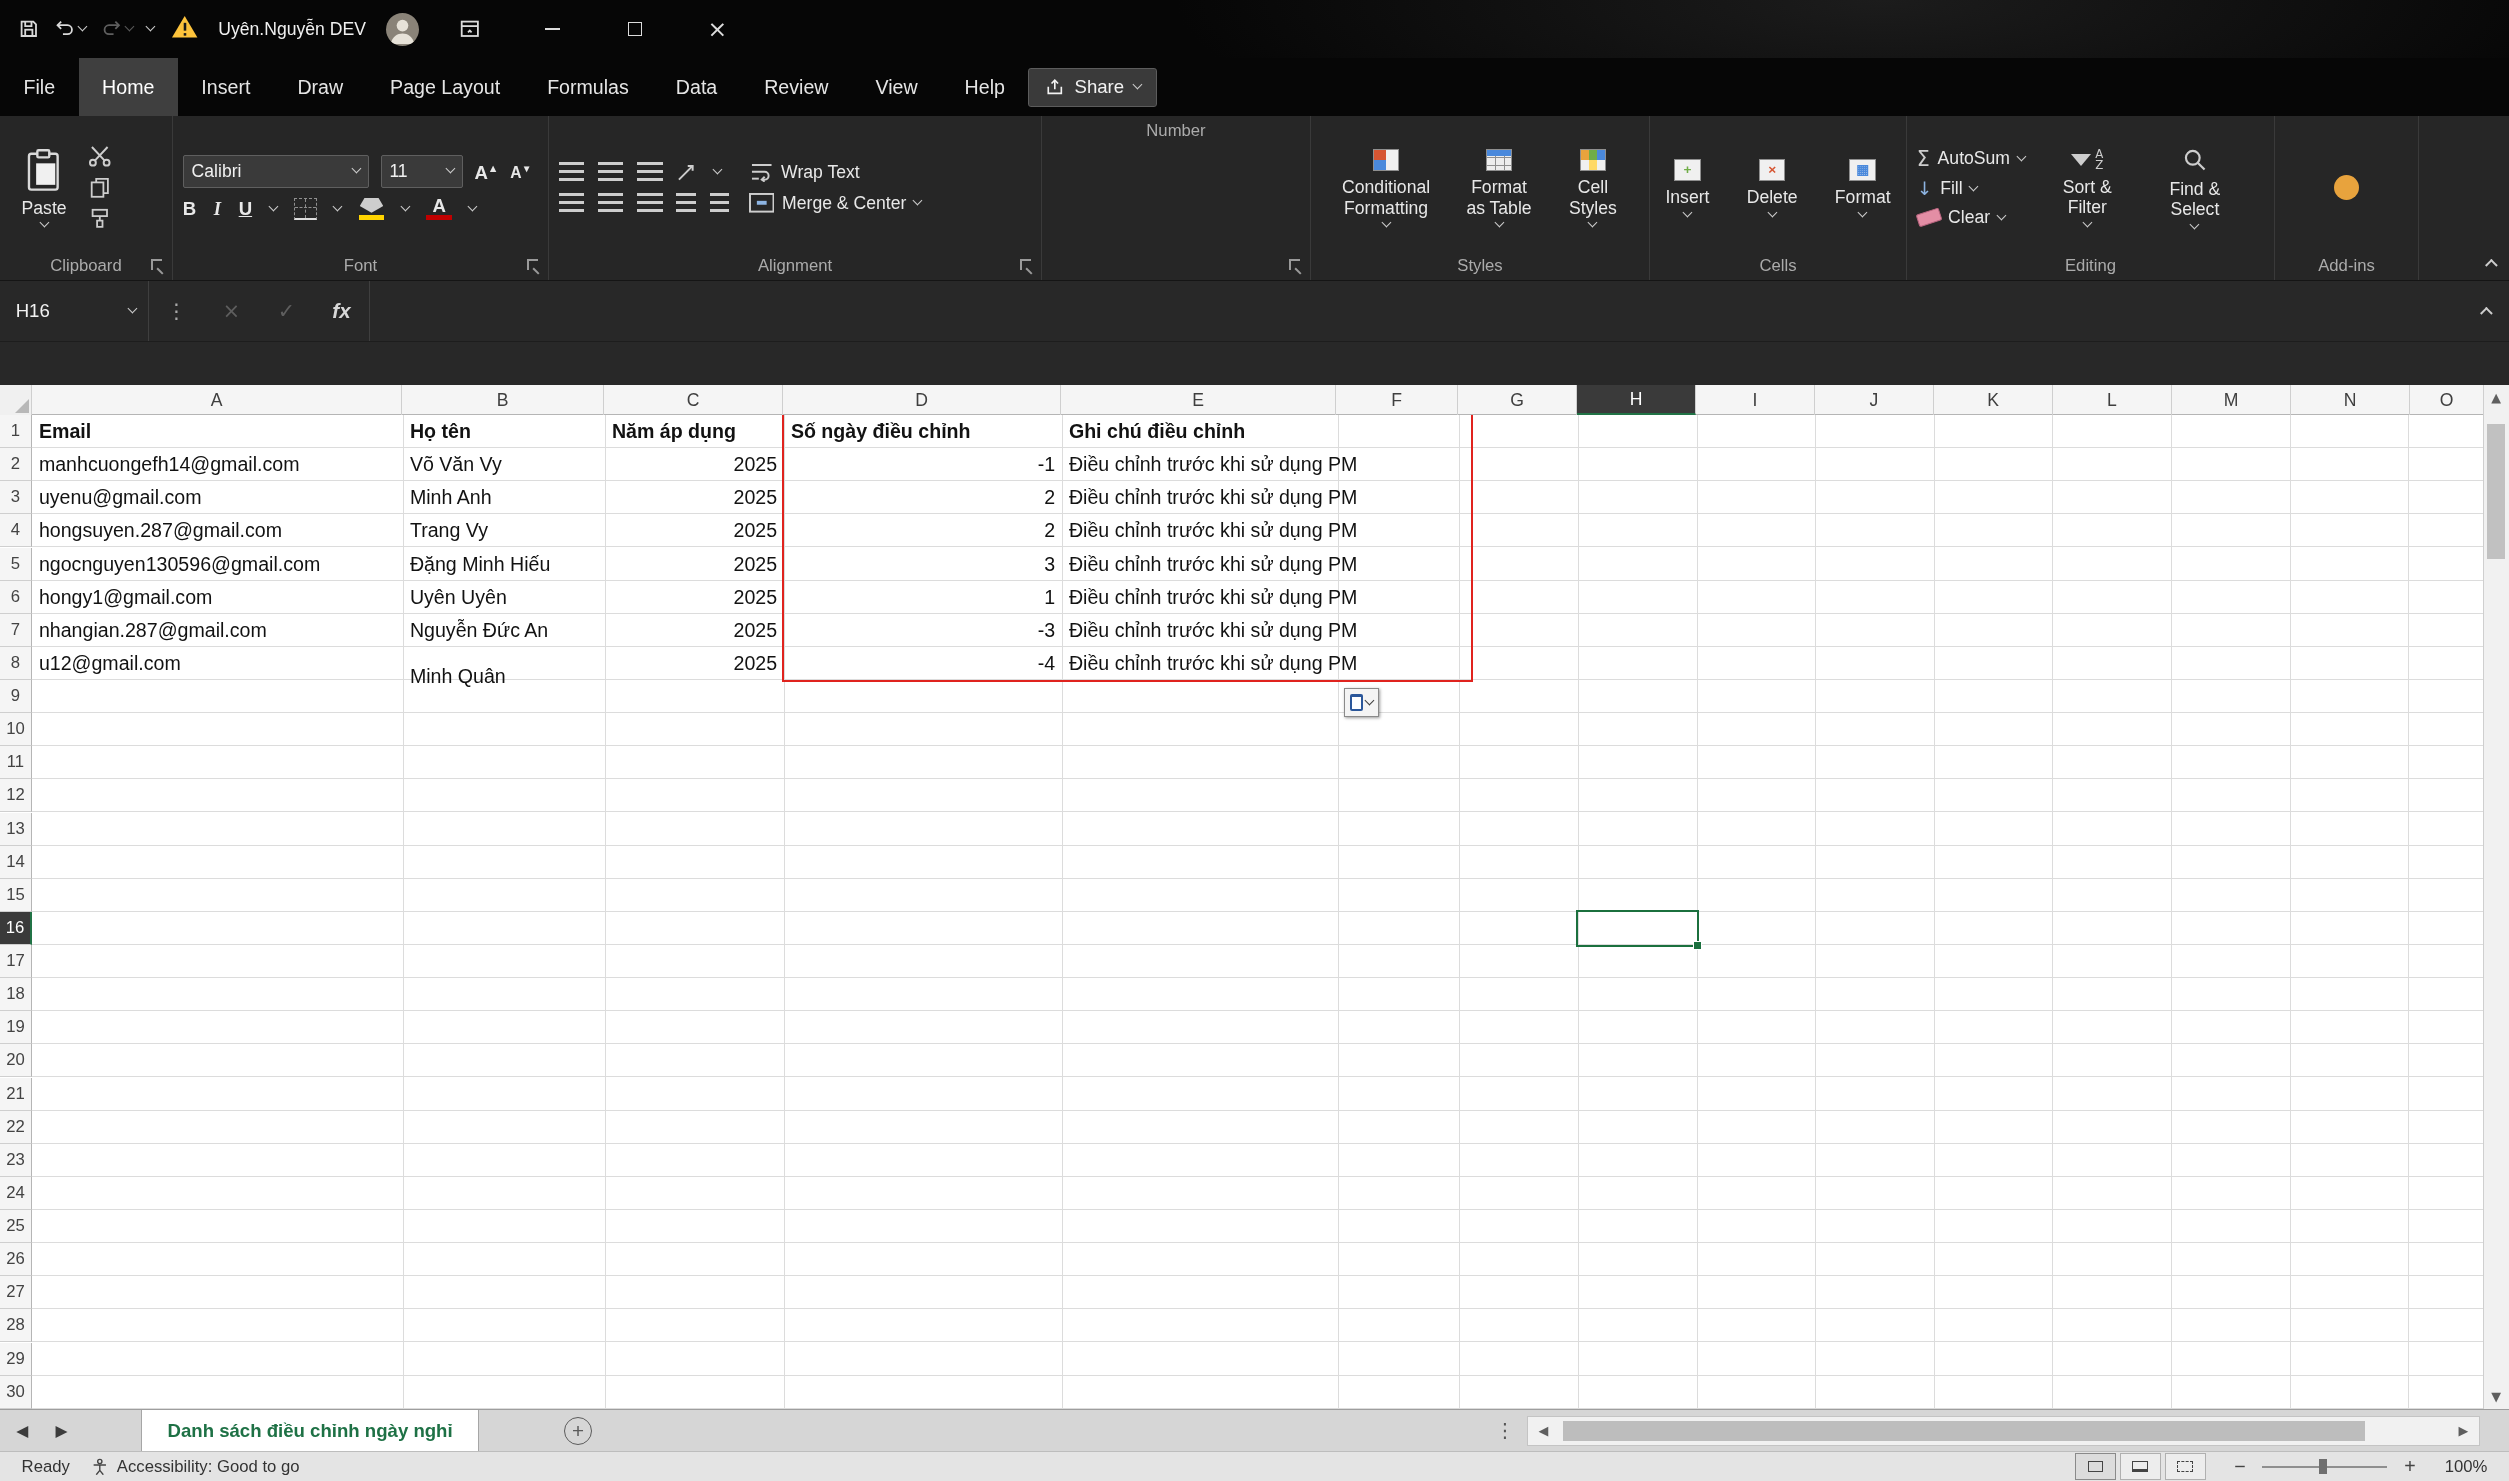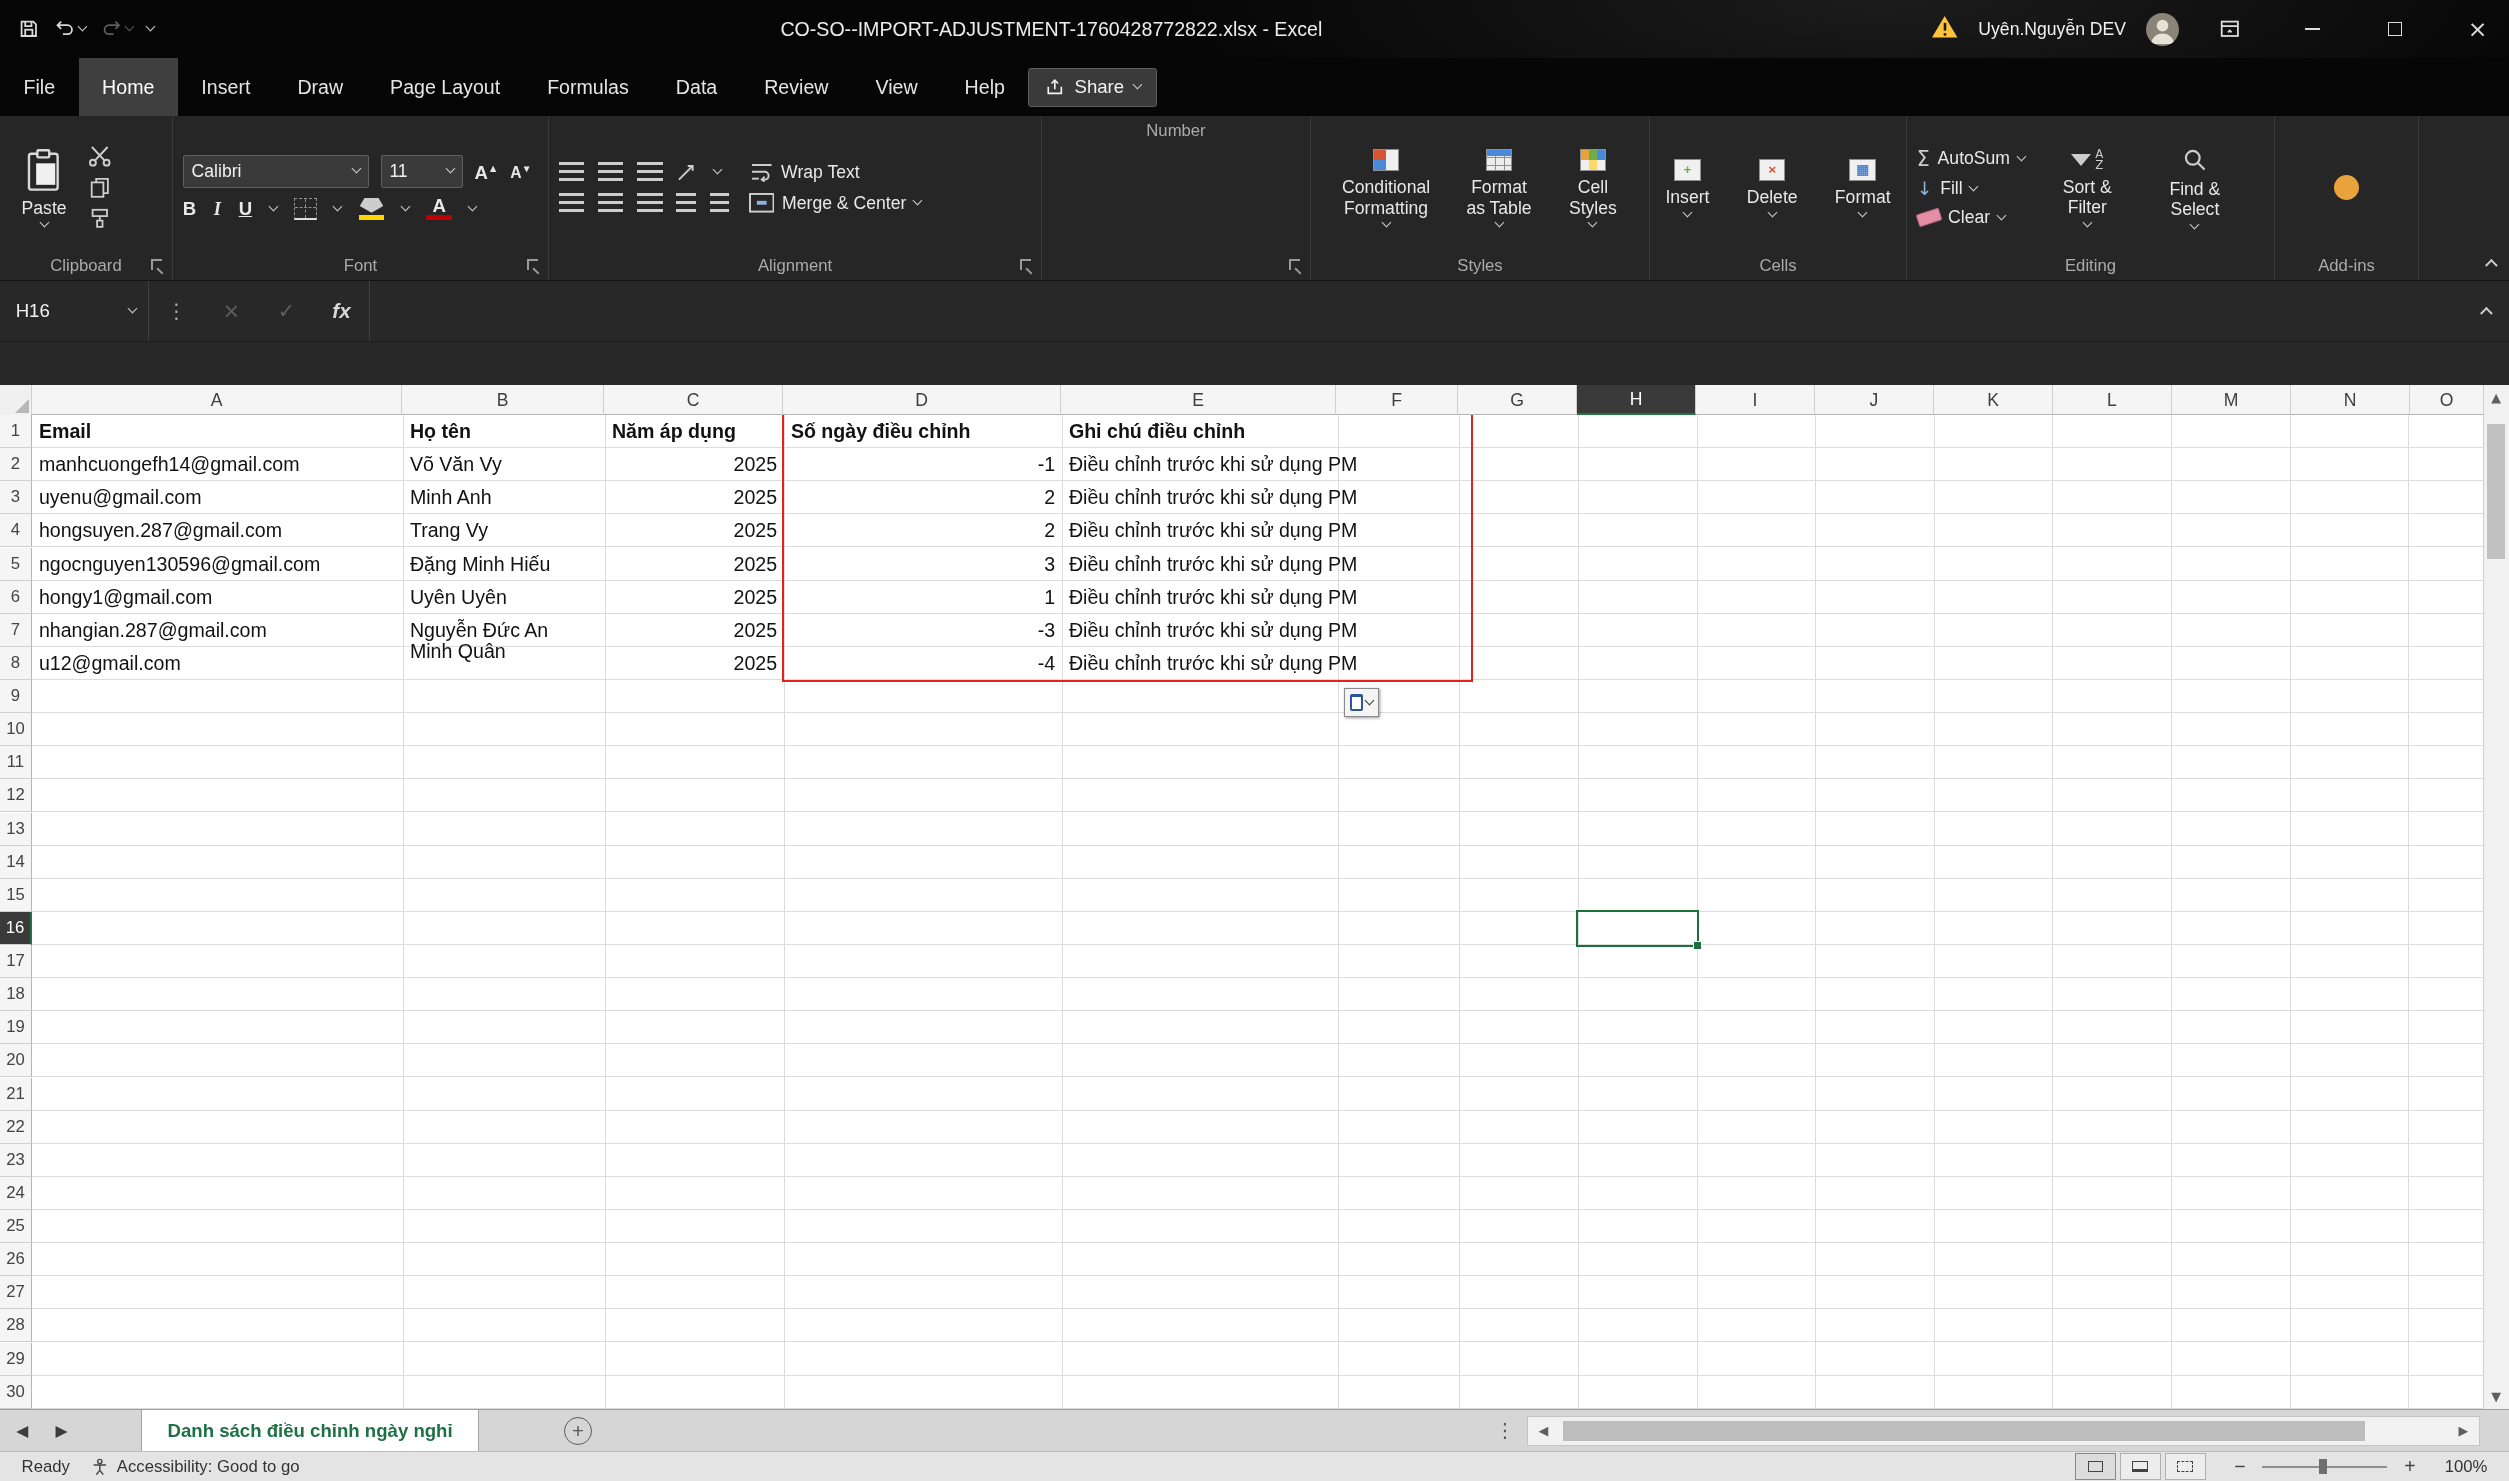--- a/index.html
+++ b/index.html
@@ -169,21 +169,20 @@
             <path d="M16 4l4 4-4 4"></path>
             <path d="M20 8H9a5 5 0 1 0 0 10h5"></path>
           </svg>
         <span class="cv s"></span>
       </span>
       <span class="qbtn">
           <span class="cv s"></span>
         </span>
     </div>
 
-    <div id="title-text">CO-SO--IMPORT-ADJUSTMENT-1760428772822.xlsx  -  Excel</div>
 
     <div class="tb-right">
       <span>
         <svg width="27.4" height="23.5" viewBox="0 0 28 24">
             <polygon points="14,1 27,23 1,23" fill="#fdc33b"></polygon>
             <rect x="13" y="8" width="2.6" height="8" fill="#1a1a1a"></rect>
             <rect x="13" y="18.5" width="2.6" height="2.6" fill="#1a1a1a"></rect>
           </svg>
       </span>
       <span id="user-name">Uyên.Nguyễn DEV</span>
@@ -640,21 +639,21 @@
         <div class="cell" style="left: 403px; top: 166px; width: 202px;">Uyên Uyên</div>
         <div class="cell" style="left: 605px; top: 166px; width: 179px; text-align: right;">2025</div>
         <div class="cell" style="left: 784px; top: 166px; width: 278px; text-align: right;">1</div>
         <div class="cell ovf" style="left: 1062px; top: 166px;">Điều chỉnh trước khi sử dụng PM</div>
         <div class="cell" style="left: 32px; top: 199px; width: 370px;">nhangian.287@gmail.com</div>
         <div class="cell" style="left: 403px; top: 199px; width: 202px;">Nguyễn Đức An</div>
         <div class="cell" style="left: 605px; top: 199px; width: 179px; text-align: right;">2025</div>
         <div class="cell" style="left: 784px; top: 199px; width: 278px; text-align: right;">-3</div>
         <div class="cell ovf" style="left: 1062px; top: 199px;">Điều chỉnh trước khi sử dụng PM</div>
         <div class="cell" style="left: 32px; top: 232px; width: 370px;">u12@gmail.com</div>
-        <div class="cell" style="left: 403px; top: 220px; width: 202px;">Minh Quân</div>
+        <div class="cell" style="left: 403px; top: 245px; width: 202px;">Minh Quân</div>
         <div class="cell" style="left: 605px; top: 232px; width: 179px; text-align: right;">2025</div>
         <div class="cell" style="left: 784px; top: 232px; width: 278px; text-align: right;">-4</div>
         <div class="cell ovf" style="left: 1062px; top: 232px;">Điều chỉnh trước khi sử dụng PM</div>
       </div>
     <div id="vscroll">
       <div class="sarrow gl">▲</div>
       <div id="vthumb"></div>
       <div class="sarrow gl bottom">▼</div>
     </div>
   </div>

